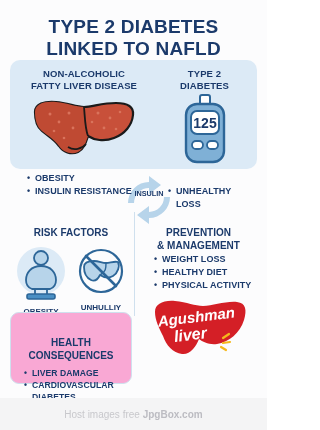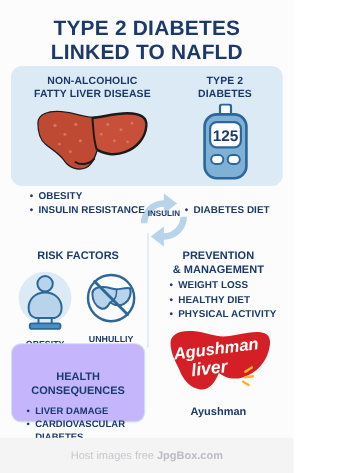--- a/index.html
+++ b/index.html
@@ -134,21 +134,21 @@
   }
 
   .mid-right .blist { margin-top:1px; padding-left:14px; }
   .mid-right .blist li { font-size:9px; }
 
   
   .hc-box {
     position:absolute;
     left:10px; top:312px;
     width:122px; height:72px;
-    background:#c4b5fd;
+    background:#f9a8d4;
     border:1.3px solid #cfe0ee;
     border-radius:9px;
     padding:7px 4px 0 4px;
   }
   .hc-box .blist { margin-top:5px; padding-left:9px; }
   .hc-box .blist li { font-size:8.6px; }
 
   
   .brand {
     position:absolute;
@@ -250,21 +250,21 @@
       <div class="cycle-text">
         <div>INSULIN</div>
       </div>
     </div>
 
     <ul class="blist tp-bullets-left">
       <li>OBESITY</li>
       <li>INSULIN RESISTANCE</li>
     </ul>
     <ul class="blist tp-bullets-right">
-      <li>DIABETES DIET</li>
+      <li>UNHEALTHY LOSS</li>
     </ul>
   </div>
 
   <div class="mid">
     <div class="divider"></div>
 
     <div class="mid-left">
       <div class="mid-head">RISK FACTORS</div>
       <div class="icon-row">
 
@@ -330,21 +330,20 @@
                C97 7 98 14 95 24 C91 37 80 46 68 48 C60 49 54 46 50 43
                C47 51 41 59 33 58 C24 57 17 49 14 40 C10 32 6 24 6 16 Z" fill="#d41f26"></path>
       <text x="48" y="26" text-anchor="middle" font-family="Liberation Sans, sans-serif" font-size="15" font-style="italic" font-weight="bold" fill="#ffffff" transform="rotate(-7 48 26)">Agushman</text>
       <text x="42" y="44" text-anchor="middle" font-family="Liberation Sans, sans-serif" font-size="16" font-style="italic" font-weight="bold" fill="#ffffff" transform="rotate(-7 42 44)">liver</text>
       <g stroke="#f5b81c" stroke-width="2.2" stroke-linecap="round">
         <path d="M74 42 L80 38"></path>
         <path d="M74 47 L81 46"></path>
         <path d="M72 51 L77 54"></path>
       </g>
     </svg>
-    <div class="brand-cap">Ayushman</div>
   </div>
 
   <div class="footer">
     <div class="footer-text">
       <span>Host images free </span><b>JpgBox.com</b>
     </div>
   </div>
 
 </div>
 

